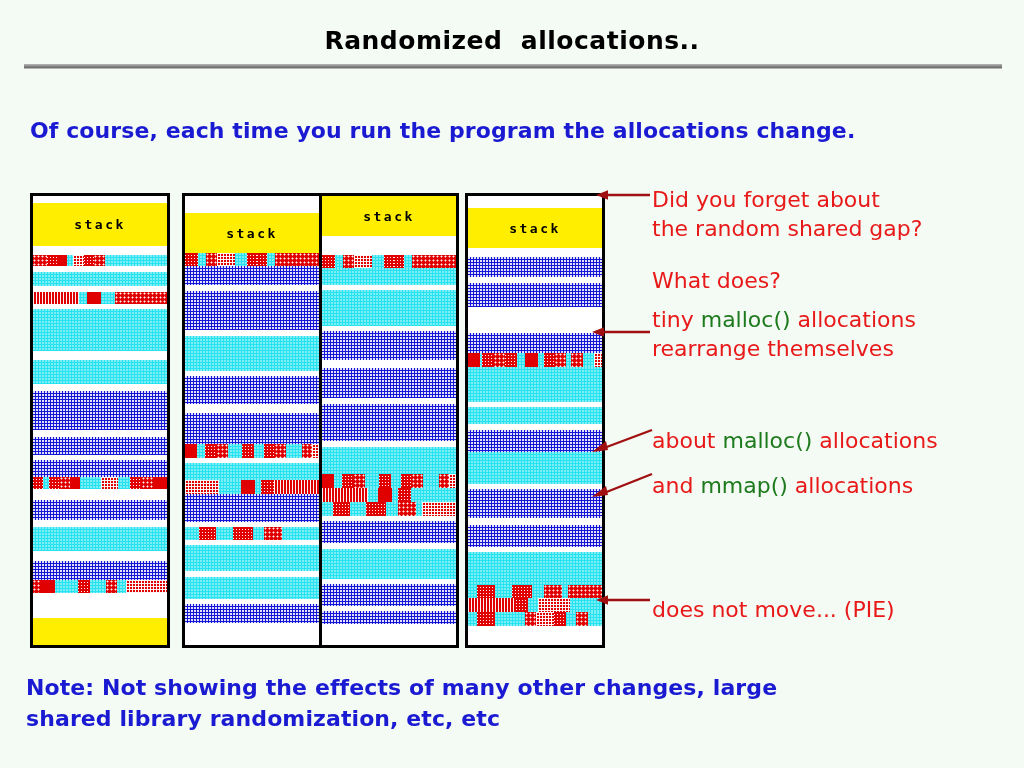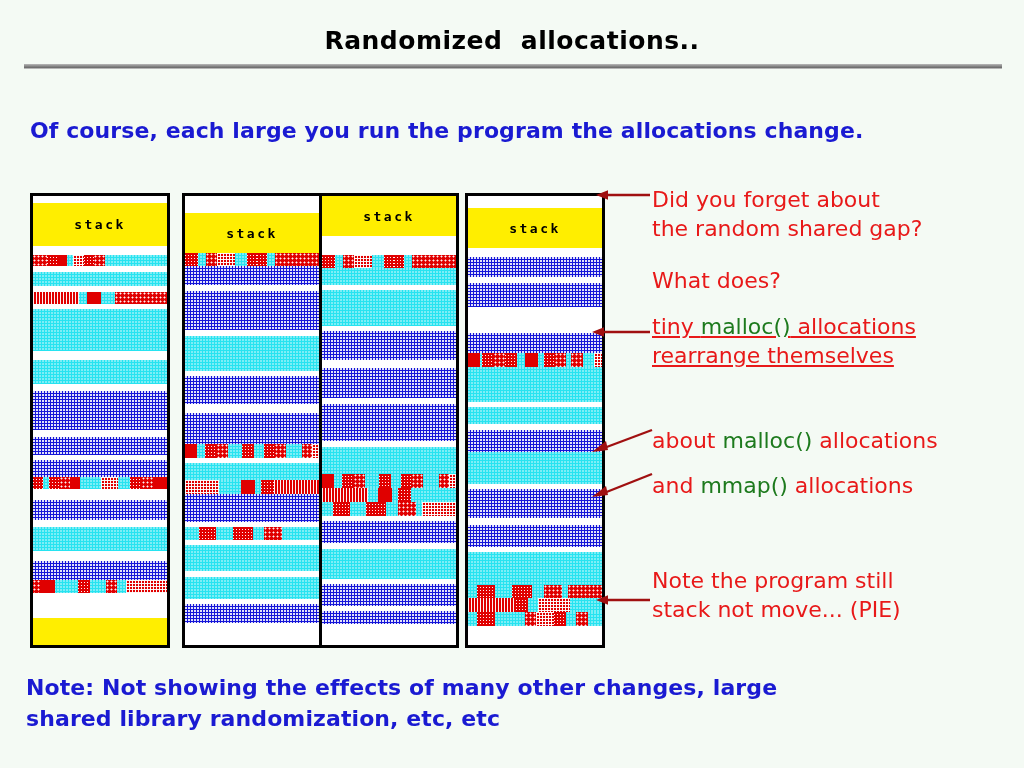--- a/index.html
+++ b/index.html
@@ -64,21 +64,21 @@
     font-size: 22px;
     line-height: 1.30;
     white-space: pre-line;
   }
   .red-text .code {
     color: #1d7a1d;
   }
 
   #ann-stackgap   { left: 652px; top: 186px; }
   #ann-whatmoves  { left: 652px; top: 267px; }
-  #ann-tiny       { left: 652px; top: 313px; text-decoration: underline; }
+  #ann-tiny       { left: 652px; top: 306px; }
   #ann-large      { left: 652px; top: 427px; }
   #ann-mmap       { left: 652px; top: 472px; }
   #ann-pie        { left: 652px; top: 567px; }
 
   
   .arrow { position: absolute; }
   .arrow svg { display: block; overflow: visible; }
 
   
   .memcol {
@@ -164,21 +164,21 @@
     background-image:
       repeating-linear-gradient(to right, rgba(255,255,255,.95) 0 1px, transparent 1px 3px);
   }
 </style>
 </head>
 <body>
 
 <div id="slide-title">Randomized  allocations..</div>
 <div id="title-rule"></div>
 
-<div class="blue-text" id="intro-line">Of course, each large you run the program the allocations change.</div>
+<div class="blue-text" id="intro-line">Of course, each time you run the program the allocations change.</div>
 
 <div class="memcol" id="memcol-1">
     <div class="band white" style="top: 0px; height: 7px;"></div>
     <div class="band yellow" style="top: 7px; height: 43px;">
       <span>stack</span>
     </div>
     <div class="band white" style="top: 50px; height: 9px;"></div>
     <div class="band chunks" style="top: 59px; height: 11px;">
       <div class="chunk dots" style="left: 0px; width: 14px;"></div>
       <div class="chunk diag" style="left: 14px; width: 10px;"></div>
@@ -439,16 +439,16 @@
 <div class="red-text" id="ann-stackgap"><span>Did you forget about</span><br><span>the random shared gap?</span></div>
 
 <div class="red-text" id="ann-whatmoves">What does?</div>
 
 <div class="red-text" id="ann-tiny"><span>tiny </span><span class="code">malloc()</span><span> allocations</span><br><span>rearrange themselves</span></div>
 
 <div class="red-text" id="ann-large"><span>about </span><span class="code">malloc()</span><span> allocations</span></div>
 
 <div class="red-text" id="ann-mmap"><span>and </span><span class="code">mmap()</span><span> allocations</span></div>
 
-<div class="red-text" id="ann-pie"><span>Note the program still</span><br><span>stack not move... (PIE)</span></div>
+<div class="red-text" id="ann-pie"><br><span>does not move... (PIE)</span></div>
 
 <div class="blue-text" id="footer-note">Note: Not showing the effects of many other changes, large
 shared library randomization, etc, etc</div>
 
 </body></html>

